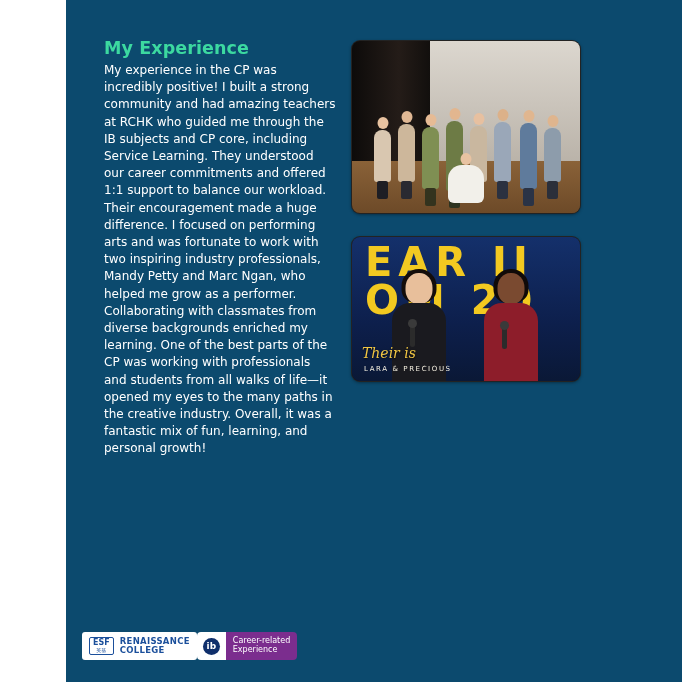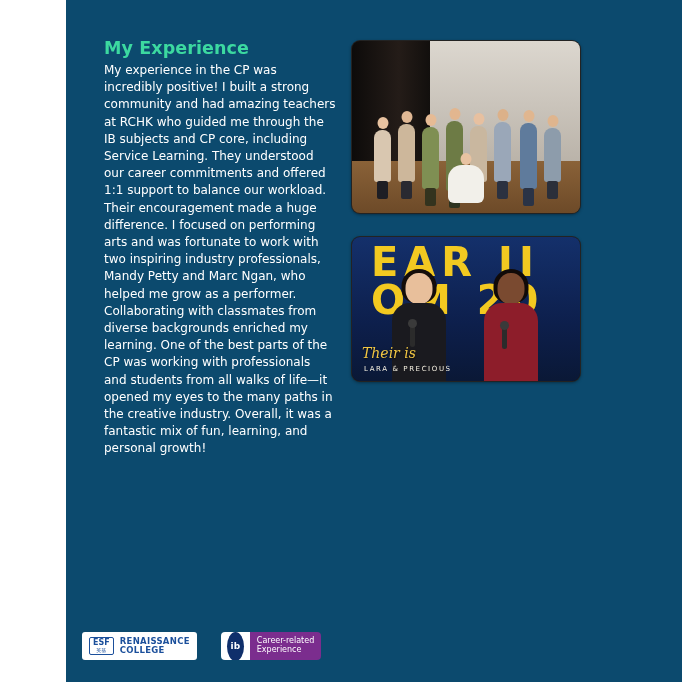--- a/index.html
+++ b/index.html
@@ -126,21 +126,21 @@
     border-radius: 2px;
   }
 
   
   .p2-bg {
     position: absolute; inset: 0;
     background: linear-gradient(180deg, #14306b 0%, #0d1f4c 60%, #0a1836 100%);
   }
   .p2-letters {
     position: absolute;
-    left: 11px; right: 0; top: 4px;
+    left: 5px; right: 0; top: 4px;
     color: #ffd21e;
     font-family: "DejaVu Sans", sans-serif;
     font-weight: bold;
     font-size: 40px;
     letter-spacing: 6px;
     line-height: 42px;
     text-align: left;
     padding-left: 8px;
     opacity: 0.95;
     white-space: nowrap;
@@ -212,21 +212,21 @@
     letter-spacing: 1.6px;
   }
 
   
   .footer {
     position: absolute;
     left: 16px;
     bottom: 22px;
     display: flex;
     align-items: center;
-    gap: 24px;
+    gap: 0;
   }
   .logo-esf {
     display: flex;
     align-items: center;
     background: #ffffff;
     border-radius: 3px;
     padding: 5px 7px;
     gap: 6px;
   }
   .esf-mark {
@@ -278,21 +278,21 @@
     height: 28px;
   }
   .ib-mark {
     background: #ffffff;
     display: flex;
     align-items: center;
     justify-content: center;
     padding: 0 6px;
   }
   .ib-mark .circle {
-    width: 17px; height: 29px;
+    width: 17px; height: 17px;
     border-radius: 50%;
     background: #0f2f6b;
     color: #fff;
     font-size: 9px;
     font-weight: bold;
     display: flex;
     align-items: center;
     justify-content: center;
     font-family: "DejaVu Sans", sans-serif;
   }

